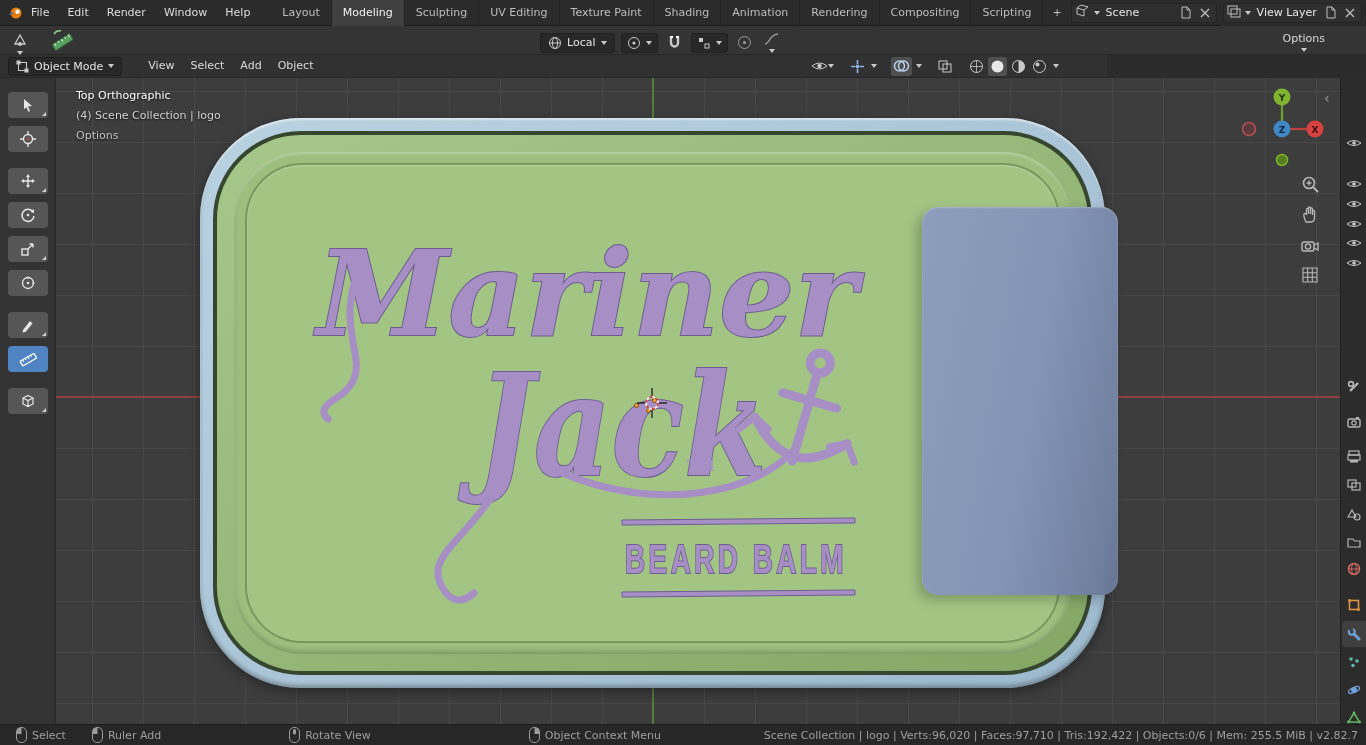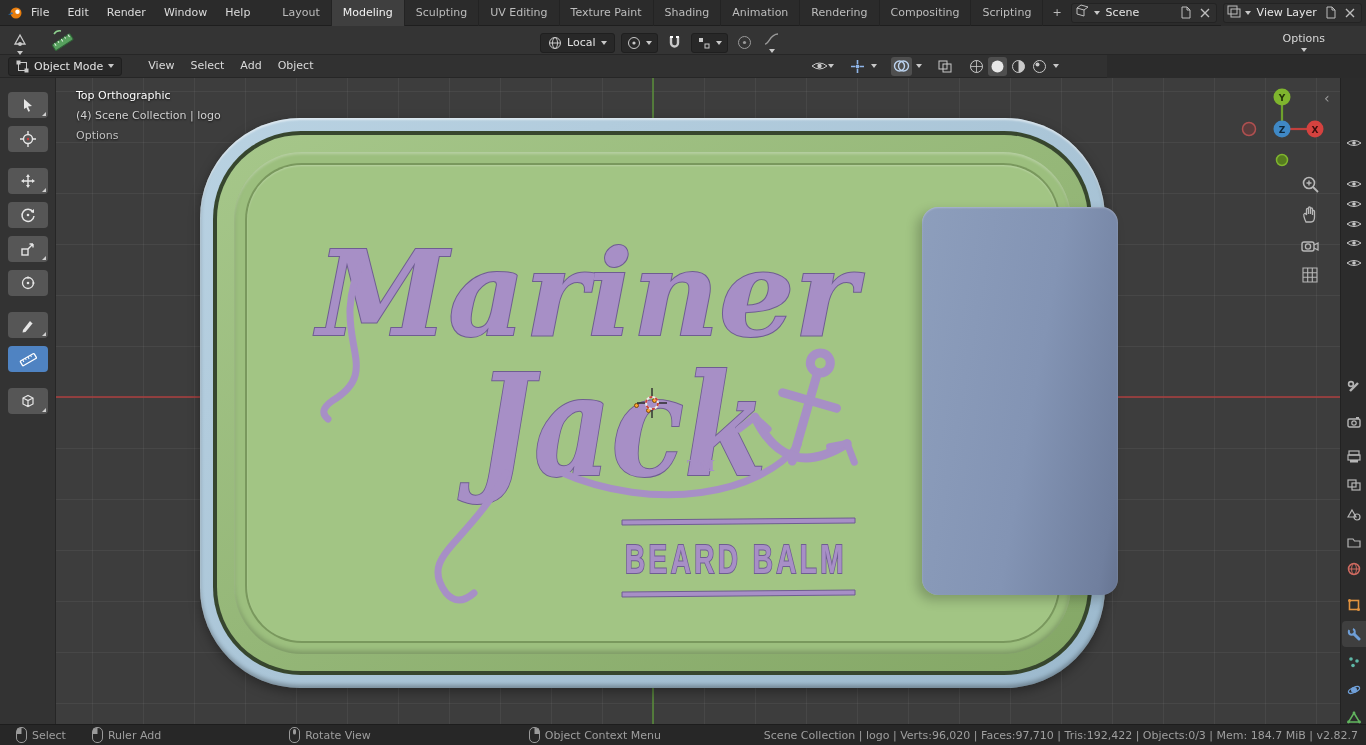--- a/index.html
+++ b/index.html
@@ -626,16 +626,16 @@
         </svg>
       <span>Rotate View</span>
     </div>
     <div class="sb-item" style="margin-left:158px">
       <svg width="11" height="16">
           <rect x="0.5" y="0.5" width="10" height="15" rx="4.5" fill="none" stroke="#9a9a9a"></rect>
           <path d="M10 1.5 Q8 0.8 5.5 1 V7 H10 Z" fill="#9a9a9a"></path>
         </svg>
       <span>Object Context Menu</span>
     </div>
-    <div id="sb-stats">Scene Collection | logo | Verts:96,020 | Faces:97,710 | Tris:192,422 | Objects:0/3 | Mem: 184.7 MiB | v2.82.7</div>
+    <div id="sb-stats">Scene Collection | logo | Verts:96,020 | Faces:97,710 | Tris:192,422 | Objects:0/6 | Mem: 255.5 MiB | v2.82.7</div>
   </div>
 
 </div>
 
 </body></html>

